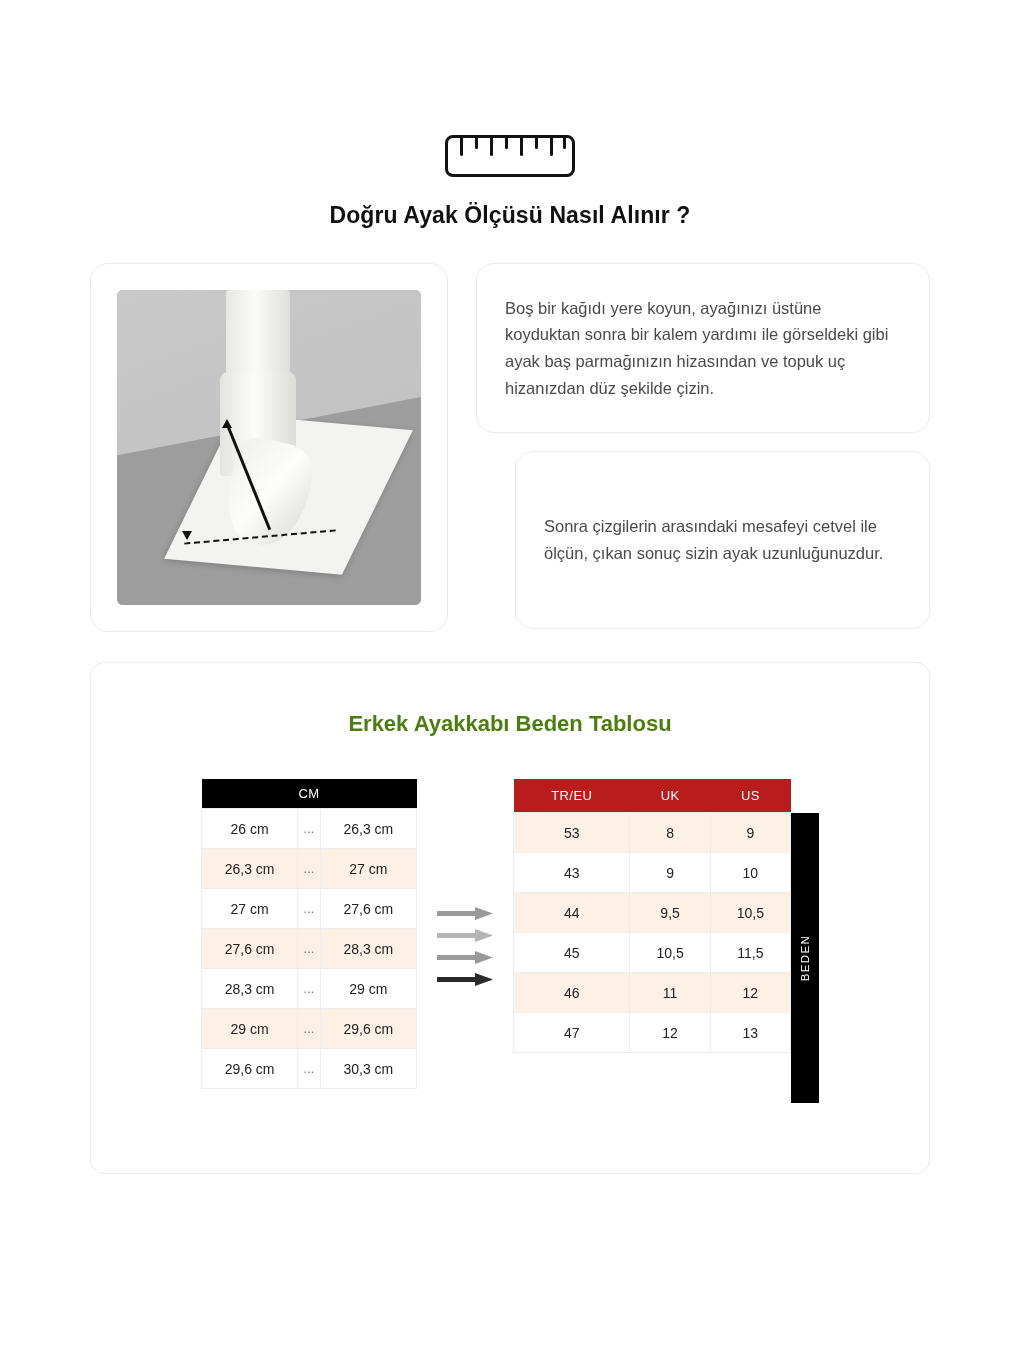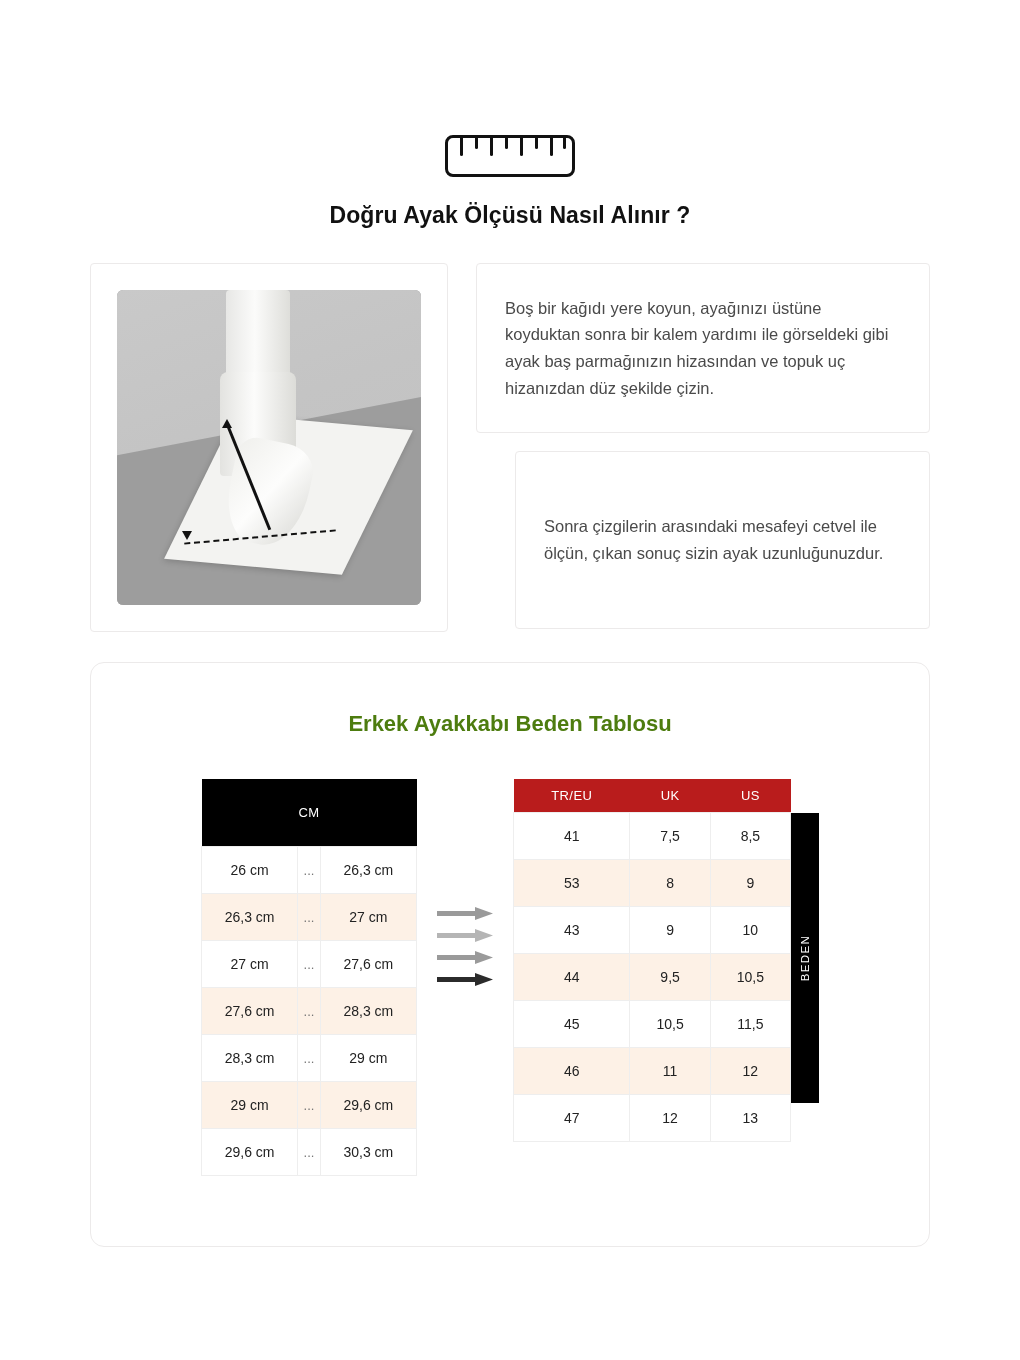--- a/index.html
+++ b/index.html
@@ -51,21 +51,21 @@
   
   .top-section {
     display: flex;
     gap: 28px;
     padding: 0 90px;
     margin-top: 34px;
     align-items: flex-start;
   }
   .card {
     border: 1px solid #eceaea;
-    border-radius: 4px;
+    border-radius: 18px;
     background: #fff;
   }
   .photo-card {
     width: 358px;
     padding: 26px;
   }
   .photo {
     width: 100%;
     height: 315px;
     border-radius: 6px;
@@ -207,36 +207,36 @@
     font-size: 14px;
     color: #222;
   }
   .cm-table { width: 216px; }
   .size-table { width: 278px; }
   .cm-table th {
     background: #000;
     color: #fff;
     font-weight: normal;
     font-size: 13px;
-    padding: 26px 0;
+    padding: 7px 0;
     letter-spacing: 0.4px;
   }
   .size-table th {
     background: #b91c1c;
     color: #fff;
     font-weight: normal;
     font-size: 13px;
     padding: 9px 0;
     letter-spacing: 0.4px;
   }
   .cm-table td, .size-table td {
     border: 1px solid #eeeeee;
     text-align: center;
     padding: 11px 0;
-    height: 47px;
+    height: 40px;
   }
   tr.alt td { background: #fdf1e6; }
   .cm-table td.dots { color: #777; font-size: 13px; }
 
   .arrows {
     width: 96px;
     display: flex;
     flex-direction: column;
     align-items: center;
     gap: 9px;
@@ -378,25 +378,20 @@
 
       <table class="size-table">
         <thead>
           <tr>
             <th>TR/EU</th>
             <th>UK</th>
             <th>US</th>
           </tr>
         </thead>
         <tbody>
-          <tr>
-            <td>41</td>
-            <td>7,5</td>
-            <td>8,5</td>
-          </tr>
           <tr class="alt">
             <td>53</td>
             <td>8</td>
             <td>9</td>
           </tr>
           <tr>
             <td>43</td>
             <td>9</td>
             <td>10</td>
           </tr>

